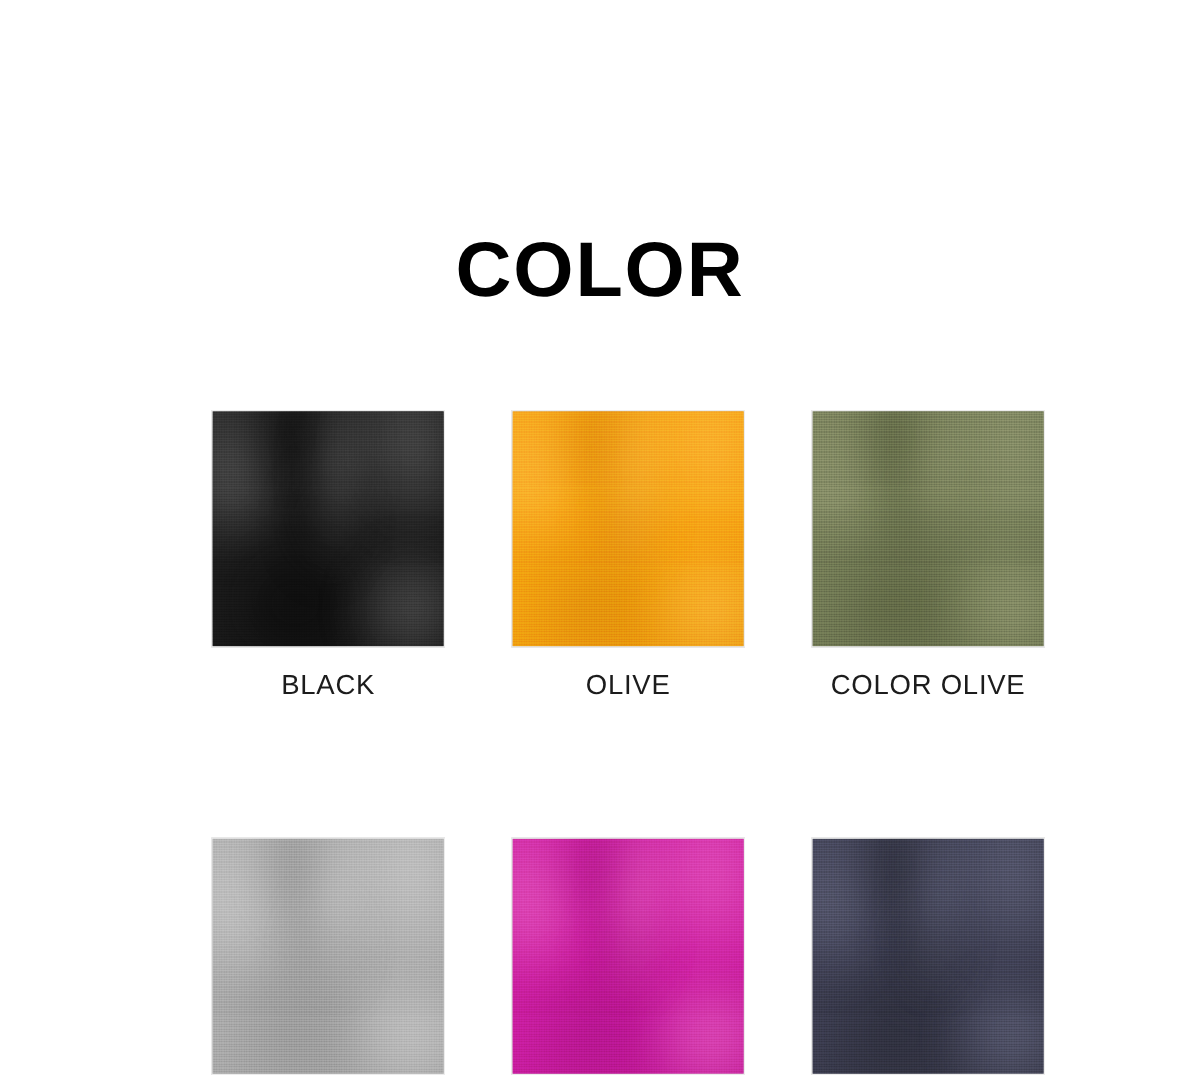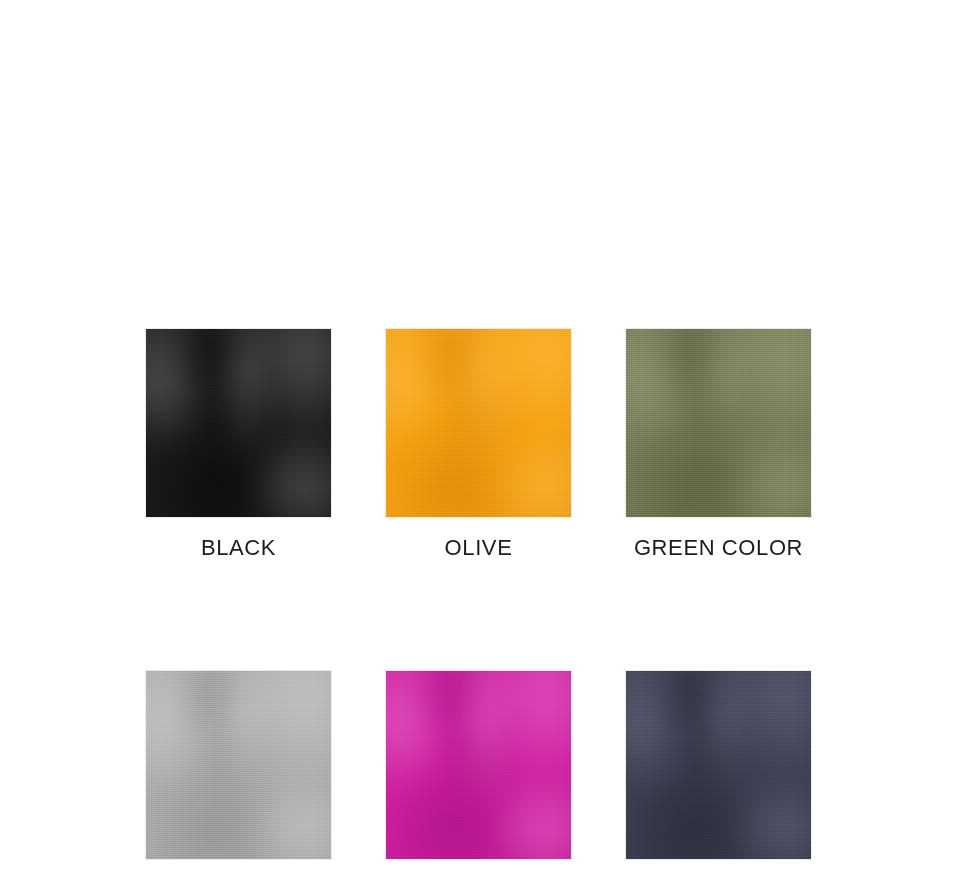--- a/index.html
+++ b/index.html
@@ -42,20 +42,21 @@
     left:145px;
     width:667px;
     display:grid;
     grid-template-columns:187px 187px 187px;
     column-gap:53px;
     row-gap:110px;
   }
 
   .swatch-cell {
     width:187px;
+    margin-left:24px;
   }
 
   .swatch-tile {
     position:relative;
     width:187px;
     height:190px;
     overflow:hidden;
     border:1px solid #ececec;
     background:#cccccc;
   }
@@ -109,20 +110,21 @@
   .f-d { width:62%;  height:58%; left:8%;   top:46%; }
   .f-e { width:48%;  height:50%; left:54%;  top:52%; }
   .f-f { width:30%;  height:44%; left:34%;  top:26%; }
   .f-g { width:26%;  height:70%; left:40%;  top:-4%; }
 </style>
 </head>
 <body>
 
 <div class="page">
 
+  <h1 class="page-title">COLOR</h1>
 
   <div class="swatch-grid">
       <div class="swatch-cell">
         <div class="swatch-tile">
           <div class="fill" style="background: linear-gradient(160deg, rgba(110, 110, 110, 0.133) 0%, rgb(27, 27, 27) 38%, rgb(27, 27, 27) 62%, rgba(5, 5, 5, 0.333) 100%), rgb(27, 27, 27);"></div>
           <div class="folds">
             <span class="f-a" style="background: radial-gradient(rgb(110, 110, 110) 0%, rgba(110, 110, 110, 0) 72%); opacity: 0.55;"></span>
             <span class="f-b" style="background: radial-gradient(rgb(5, 5, 5) 0%, rgba(5, 5, 5, 0) 72%); opacity: 0.62;"></span>
             <span class="f-c" style="background: radial-gradient(rgb(110, 110, 110) 0%, rgba(110, 110, 110, 0) 72%); opacity: 0.55;"></span>
             <span class="f-d" style="background: radial-gradient(rgb(5, 5, 5) 0%, rgba(5, 5, 5, 0) 72%); opacity: 0.62;"></span>
@@ -157,21 +159,21 @@
             <span class="f-a" style="background: radial-gradient(rgb(154, 160, 120) 0%, rgba(154, 160, 120, 0) 72%); opacity: 0.55;"></span>
             <span class="f-b" style="background: radial-gradient(rgb(81, 88, 56) 0%, rgba(81, 88, 56, 0) 72%); opacity: 0.62;"></span>
             <span class="f-c" style="background: radial-gradient(rgb(154, 160, 120) 0%, rgba(154, 160, 120, 0) 72%); opacity: 0.55;"></span>
             <span class="f-d" style="background: radial-gradient(rgb(81, 88, 56) 0%, rgba(81, 88, 56, 0) 72%); opacity: 0.62;"></span>
             <span class="f-e" style="background: radial-gradient(rgb(154, 160, 120) 0%, rgba(154, 160, 120, 0) 72%); opacity: 0.55;"></span>
             <span class="f-f" style="background: radial-gradient(rgb(81, 88, 56) 0%, rgba(81, 88, 56, 0) 72%); opacity: 0.62;"></span>
             <span class="f-g" style="background: radial-gradient(rgb(154, 160, 120) 0%, rgba(154, 160, 120, 0) 72%); opacity: 0.55;"></span>
           </div>
           <div class="grain"></div>
         </div>
-        <div class="swatch-label">GREEN COLOR</div>
+        <div class="swatch-label">COLOR OLIVE</div>
       </div>
       <div class="swatch-cell">
         <div class="swatch-tile">
           <div class="fill" style="background: linear-gradient(160deg, rgba(210, 210, 210, 0.133) 0%, rgb(171, 171, 171) 38%, rgb(171, 171, 171) 62%, rgba(139, 139, 139, 0.333) 100%), rgb(171, 171, 171);"></div>
           <div class="folds">
             <span class="f-a" style="background: radial-gradient(rgb(210, 210, 210) 0%, rgba(210, 210, 210, 0) 72%); opacity: 0.55;"></span>
             <span class="f-b" style="background: radial-gradient(rgb(139, 139, 139) 0%, rgba(139, 139, 139, 0) 72%); opacity: 0.62;"></span>
             <span class="f-c" style="background: radial-gradient(rgb(210, 210, 210) 0%, rgba(210, 210, 210, 0) 72%); opacity: 0.55;"></span>
             <span class="f-d" style="background: radial-gradient(rgb(139, 139, 139) 0%, rgba(139, 139, 139, 0) 72%); opacity: 0.62;"></span>
             <span class="f-e" style="background: radial-gradient(rgb(210, 210, 210) 0%, rgba(210, 210, 210, 0) 72%); opacity: 0.55;"></span>

